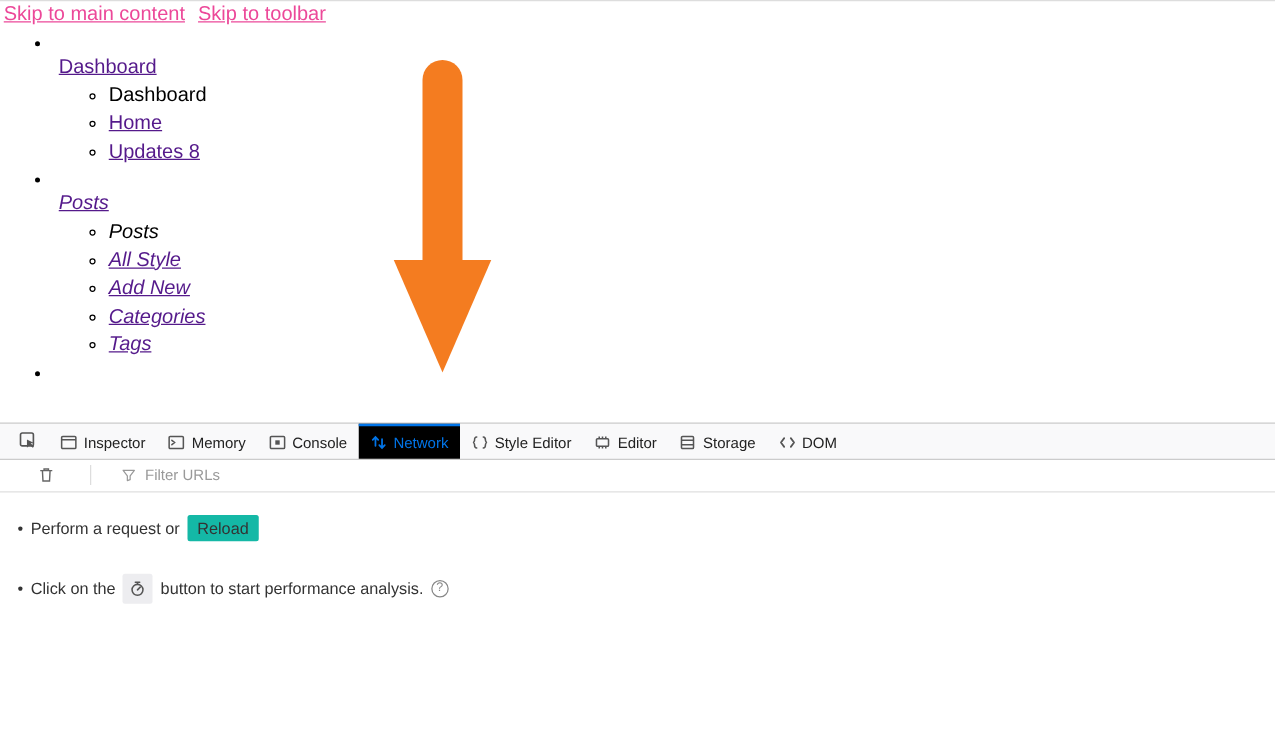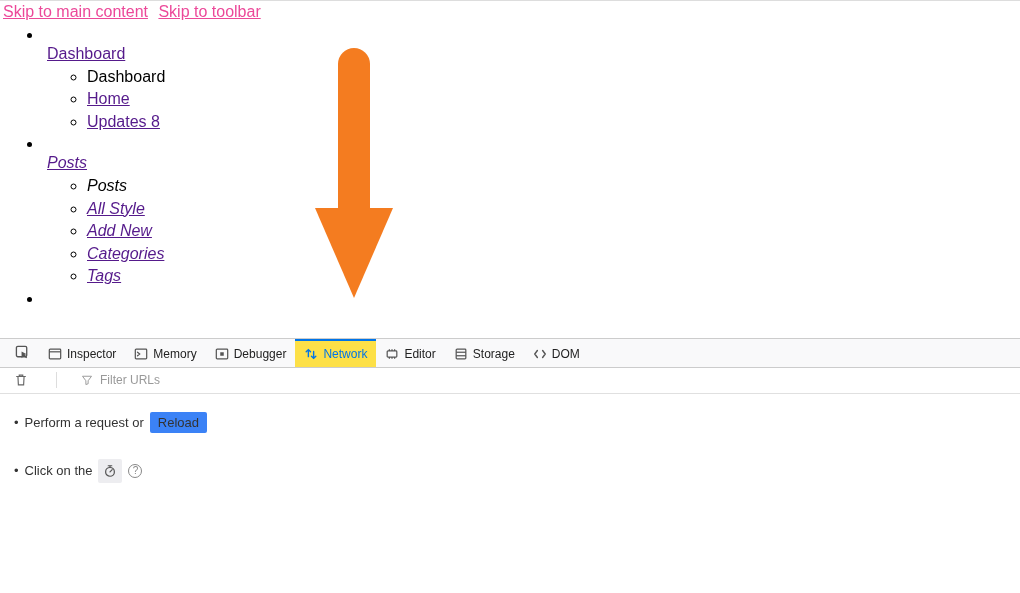--- a/index.html
+++ b/index.html
@@ -92,36 +92,36 @@
     height: 100%;
     cursor: pointer;
     font-size: 12px;
     color: #222;
     border-top: 2px solid transparent;
     white-space: nowrap;
   }
   .tab-btn.active {
     color: #0074e8;
     border-top: 2px solid #0074e8;
-    background: #fde047;
+    background: #000000;
   }
   .tab-btn .ic { display:flex; align-items:center; }
   .pick-btn {
     display: flex;
     align-items: center;
     padding: 0 9px;
     height: 100%;
     cursor: pointer;
   }
   
   .filterbar {
     display: flex;
     align-items: center;
     height: 26px;
-    padding-left: 6px;
+    padding-left: 22px;
     border-bottom: 1px solid #e0e0e0;
     background: #fff;
     gap: 16px;
   }
   .tool-btn {
     display: flex;
     align-items: center;
     padding: 0 8px;
     height: 100%;
     cursor: pointer;
@@ -159,21 +159,21 @@
   .net-line {
     display: flex;
     align-items: center;
     gap: 6px;
     margin-bottom: 26px;
   }
   .bullet {
     color: #333;
   }
   .reload-btn {
-    background: #3b82f6;
+    background: #14b8a6;
     border: none;
     padding: 3px 8px;
     font-size: 13px;
     border-radius: 2px;
     cursor: pointer;
     color: #333;
   }
   .circ-btn {
     width: 24px;
     height: 24px;
@@ -279,33 +279,41 @@
       <span>Memory</span>
     </div>
 
     <div class="tab-btn">
       <span class="ic">
         <svg width="14" height="14" viewBox="0 0 16 16">
             <rect x="1.5" y="2.5" width="13" height="11" rx="1" fill="none" stroke="#555" stroke-width="1.4"></rect>
             <rect x="6" y="6" width="4" height="4" fill="#555"></rect>
           </svg>
       </span>
-      <span>Debugger</span>
+      <span>Console</span>
     </div>
 
     <div class="tab-btn active">
       <span class="ic">
         <svg width="14" height="14" viewBox="0 0 16 16">
             <path d="M5 3 L5 11 M2.5 5.5 L5 3 L7.5 5.5" fill="none" stroke="#0074e8" stroke-width="1.6" stroke-linecap="round"></path>
             <path d="M11 13 L11 5 M8.5 10.5 L11 13 L13.5 10.5" fill="none" stroke="#0074e8" stroke-width="1.6" stroke-linecap="round"></path>
           </svg>
       </span>
       <span>Network</span>
     </div>
 
+    <div class="tab-btn">
+      <span class="ic">
+        <svg width="14" height="14" viewBox="0 0 16 16">
+            <path d="M5 3 C3 3 3 5 3 6 C3 7 2 8 1.5 8 C2 8 3 9 3 10 C3 11 3 13 5 13 M11 3 C13 3 13 5 13 6 C13 7 14 8 14.5 8 C14 8 13 9 13 10 C13 11 13 13 11 13" fill="none" stroke="#555" stroke-width="1.4" stroke-linecap="round"></path>
+          </svg>
+      </span>
+      <span>Style Editor</span>
+    </div>
 
 
     <div class="tab-btn">
       <span class="ic">
         <svg width="14" height="14" viewBox="0 0 16 16">
             <rect x="2.5" y="4.5" width="11" height="7" rx="1" fill="none" stroke="#555" stroke-width="1.4"></rect>
             <line x1="5" y1="4.5" x2="5" y2="2.5" stroke="#555" stroke-width="1.4"></line>
             <line x1="8" y1="4.5" x2="8" y2="2.5" stroke="#555" stroke-width="1.4"></line>
             <line x1="11" y1="4.5" x2="11" y2="2.5" stroke="#555" stroke-width="1.4"></line>
             <line x1="5" y1="11.5" x2="5" y2="13.5" stroke="#555" stroke-width="1.4"></line>
@@ -372,15 +380,16 @@
     <span class="circ-btn">
       <span>
         <svg width="14" height="14" viewBox="0 0 16 16">
             <circle cx="8" cy="9" r="5" fill="none" stroke="#555" stroke-width="1.4"></circle>
             <line x1="8" y1="9" x2="10.5" y2="6.5" stroke="#555" stroke-width="1.4" stroke-linecap="round"></line>
             <line x1="6" y1="2" x2="10" y2="2" stroke="#555" stroke-width="1.4" stroke-linecap="round"></line>
             <line x1="8" y1="2" x2="8" y2="4" stroke="#555" stroke-width="1.4"></line>
           </svg>
       </span>
     </span>
+    <span>button to start performance analysis.</span>
     <span class="help-icon">?</span>
   </div>
 </div>
 
 </body></html>

